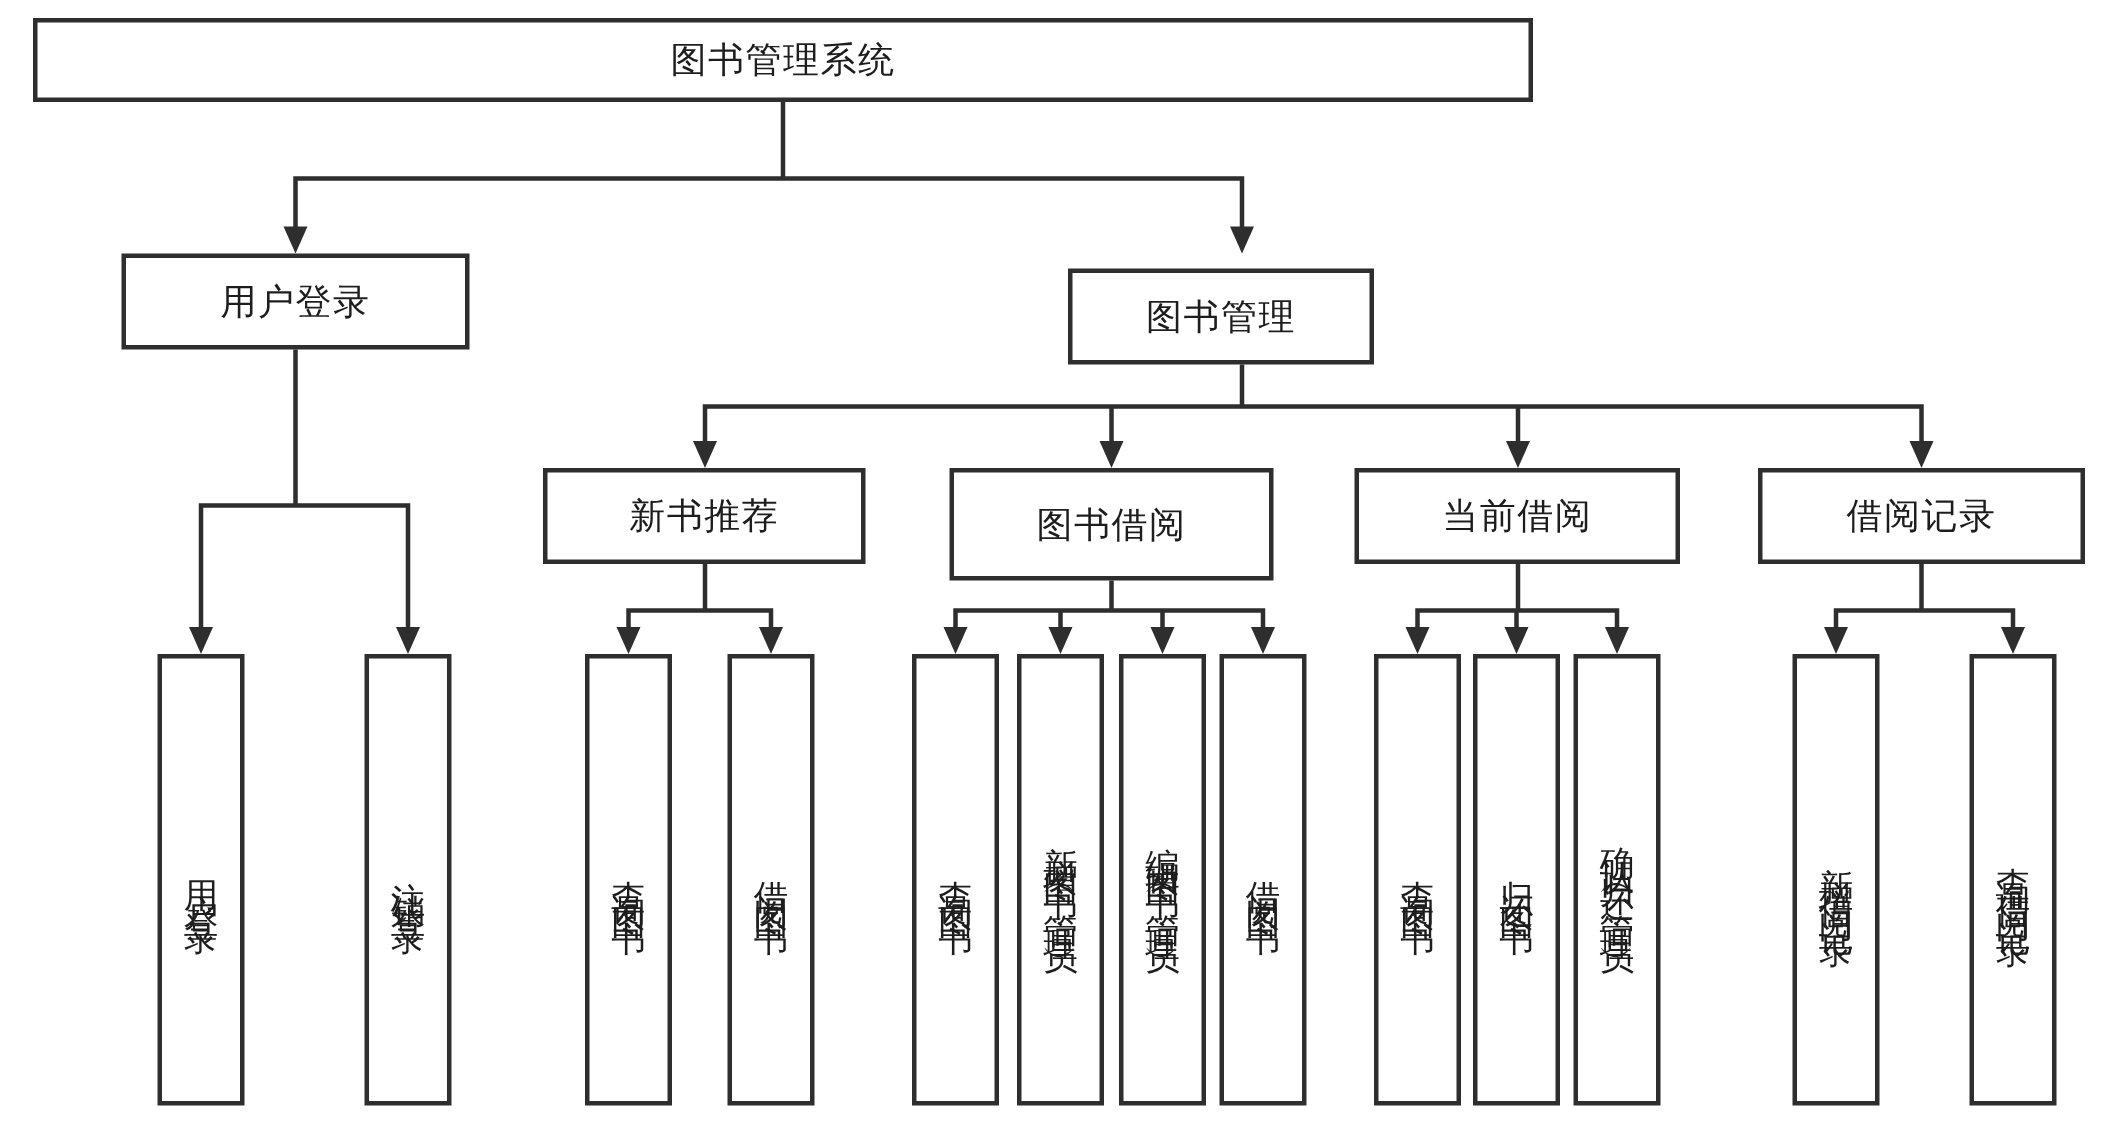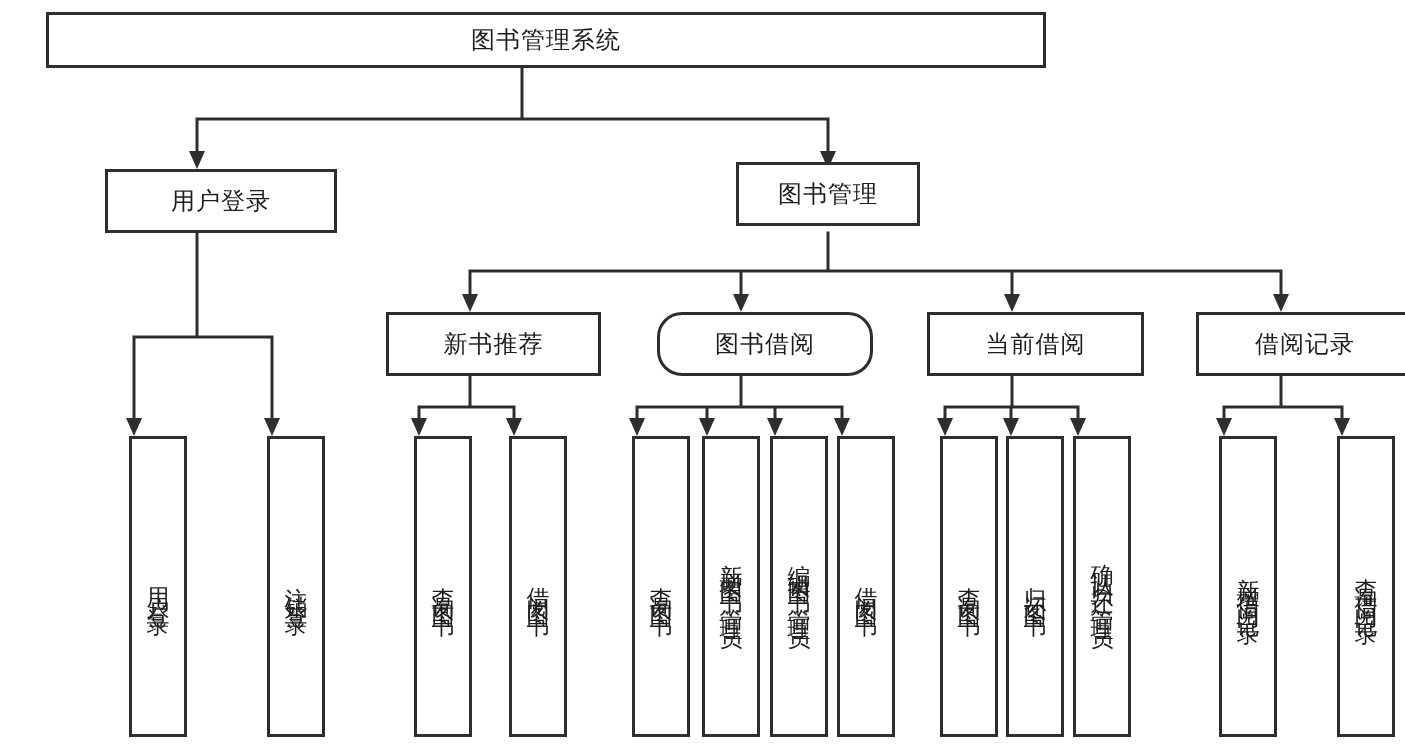--- a/index.html
+++ b/index.html
@@ -12,21 +12,20 @@
   }
   .lines { position:absolute; left:0; top:0; width:1405px; height:747px; }
   .box {
     position:absolute;
     box-sizing:border-box;
     background:#ffffff;
     border:3px solid #2e2e2e;
     display:flex; align-items:center; justify-content:center;
     color:#1d1d1d;
     text-align:center;
-    margin-left:24px;
   }
   .box.h { font-size:24px; letter-spacing:1px; }
   .box.v span {
     writing-mode:vertical-rl;
     text-orientation:mixed;
     font-size:23px;
     letter-spacing:9px;
     line-height:1;
   }
   .watermark {
@@ -71,24 +70,24 @@
       <path d="M1003 418 L1019 418 L1011 436 Z"></path>
       <path d="M1070 418 L1086 418 L1078 436 Z"></path>
       <path d="M1216 418 L1232 418 L1224 436 Z"></path>
       <path d="M1334 418 L1350 418 L1342 436 Z"></path>
     </g>
   </svg>
 
   <div class="box h" style="left:22px; top:12px; width:1000px; height:56px;">图书管理系统</div>
 
   <div class="box h" style="left:81px; top:169px; width:232px; height:64px;">用户登录</div>
-  <div class="box h" style="left:712px; top:162px; width:184px; height:64px;">图书管理</div>
+  <div class="box h" style="left:712px; top:179px; width:204px; height:64px;">图书管理</div>
 
   <div class="box h" style="left:362px; top:312px; width:215px; height:64px;">新书推荐</div>
-  <div class="box h" style="left:633px; top:312px; width:216px; height:64px;border-radius:25px;">图书借阅</div>
+  <div class="box h" style="left:633px; top:312px; width:216px; height:75px;">图书借阅</div>
   <div class="box h" style="left:903px; top:312px; width:217px; height:64px;text-align:center;">当前借阅</div>
   <div class="box h" style="left:1172px; top:312px; width:218px; height:64px;">借阅记录</div>
 
   <div class="box v" style="left:105px; top:436px; width:58px; height:301px;">
     <span>用户登录</span>
   </div>
   <div class="box v" style="left:243px; top:436px; width:58px; height:301px;">
     <span>注销登录</span>
   </div>
 

